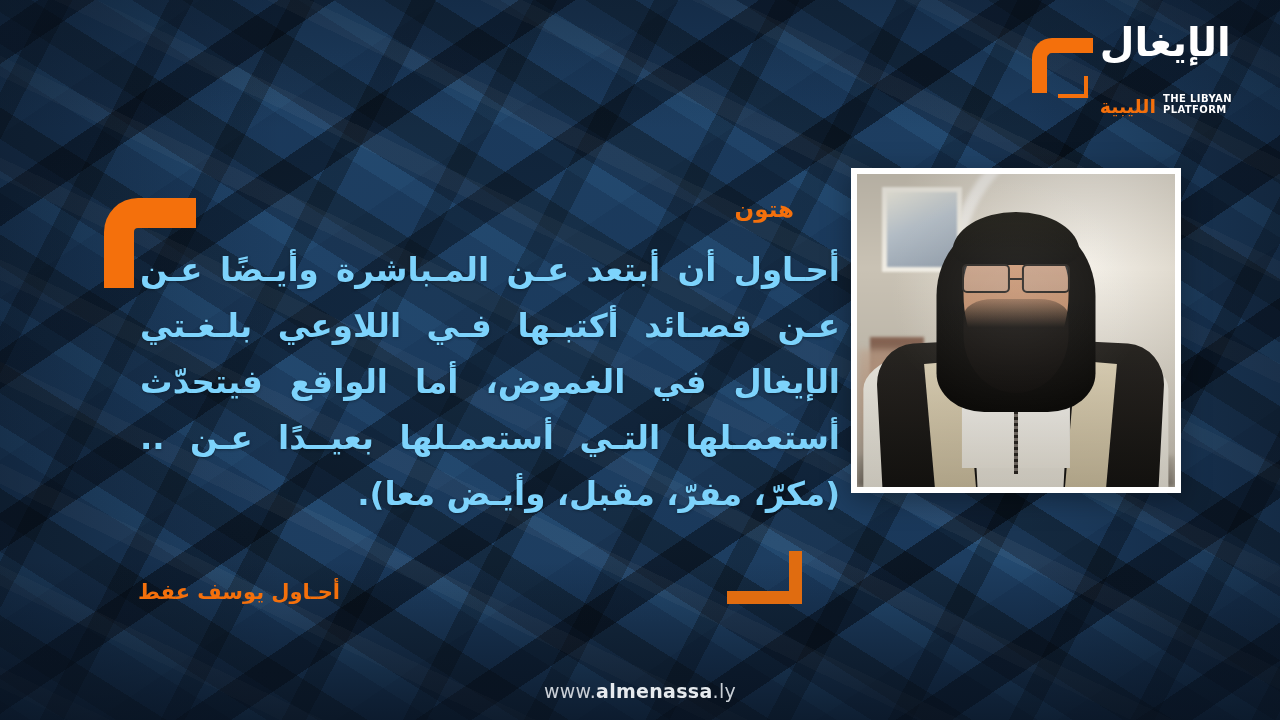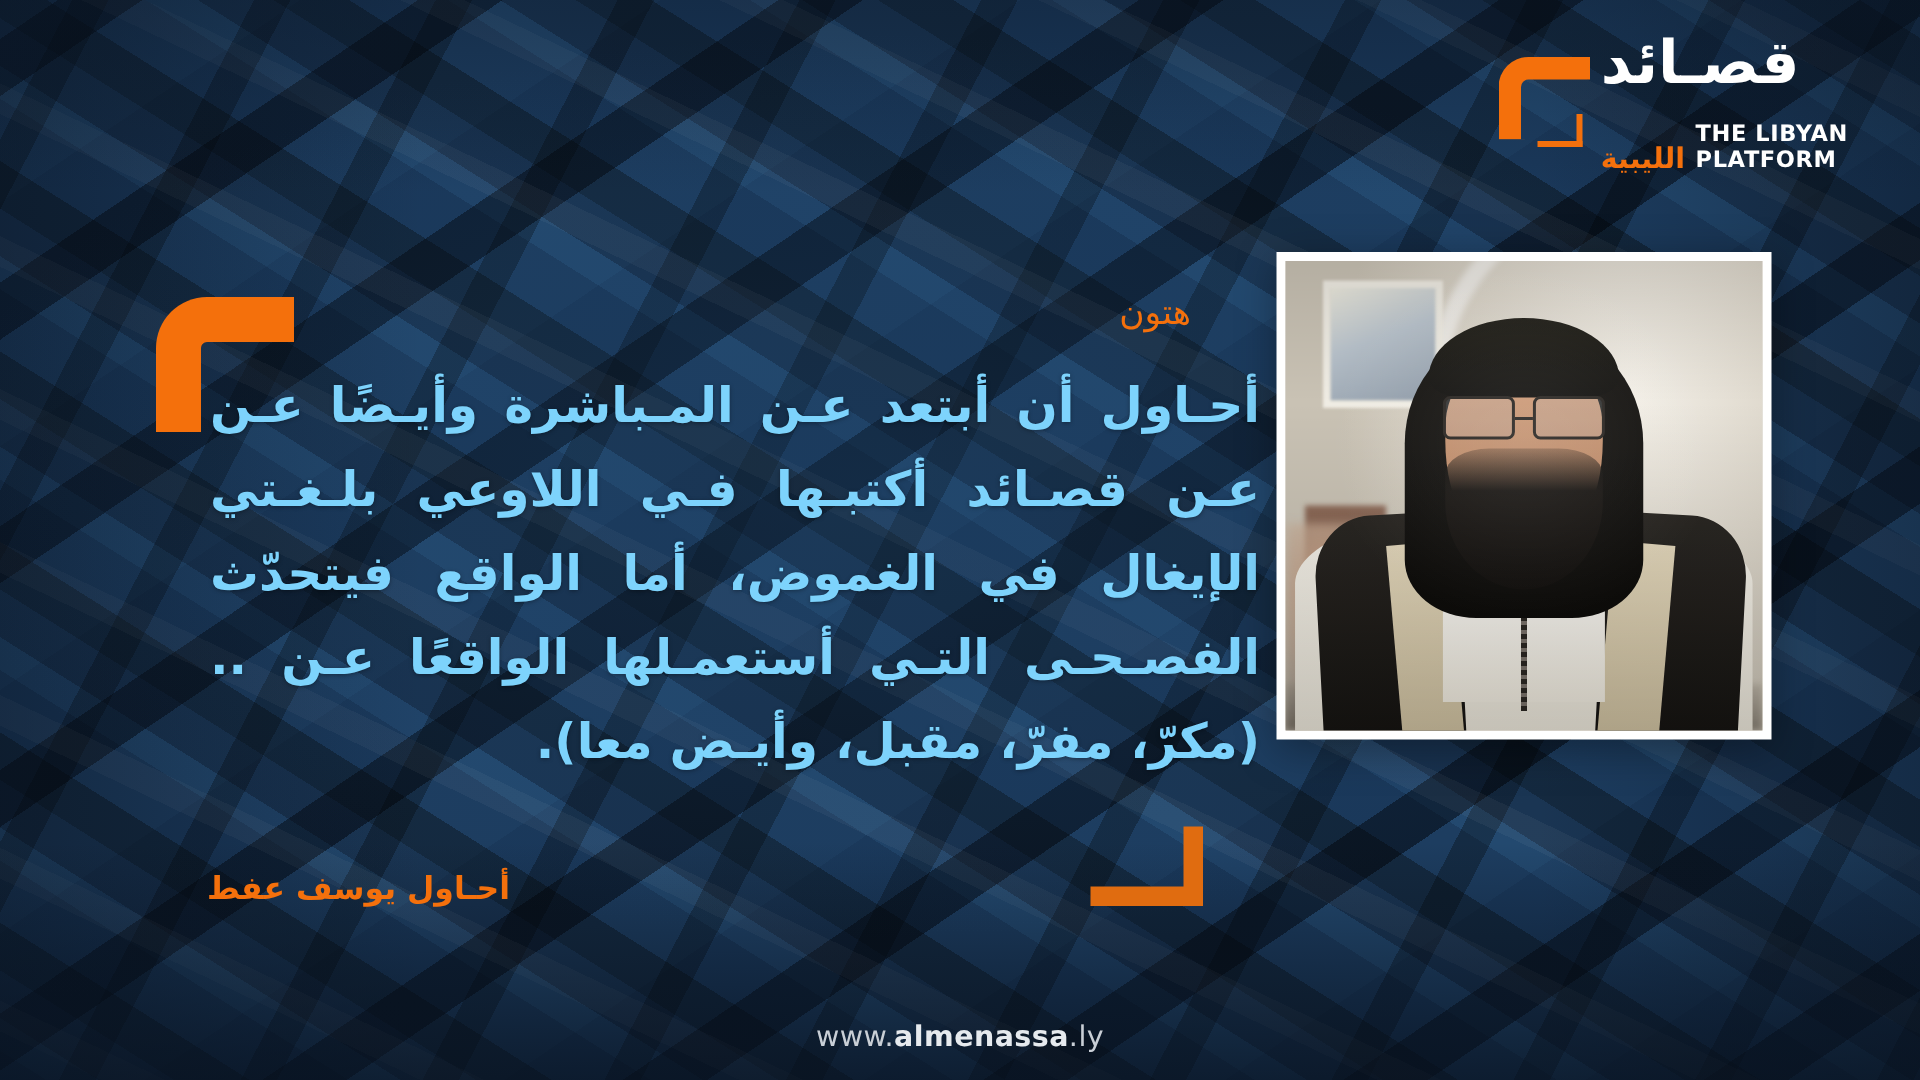--- a/index.html
+++ b/index.html
@@ -116,21 +116,21 @@
     margin-top: 3px;
   }
   .logo-ar-sub {
     font-size: 19px;
     font-weight: 700;
     color: #f4700c;
     direction: rtl;
     margin-top: 32px;
   }
   .logo-en {
-    font-size: 15px;
+    font-size: 10px;
     font-weight: 700;
     color: #ffffff;
     letter-spacing: 0.4px;
     line-height: 1.12;
     text-align: left;
     direction: ltr;
     padding-bottom: 1px;
   }
   .logo-mark {
     position: relative;
@@ -186,21 +186,21 @@
     border-bottom: 13px solid #e06c10;
     border-right: 13px solid #e06c10;
   }
 
   
   .kicker {
     position: absolute;
     top: 196px;
     right: 486px;
     font-size: 23px;
-    font-weight: 400;
+    font-weight: 700;
     color: #f4700c;
     direction: rtl;
     text-align: right;
   }
   .quote-body {
     position: absolute;
     top: 243px;
     right: 440px;
     width: 700px;
     direction: rtl;
@@ -415,21 +415,21 @@
 <div id="stage">
 
   <div class="bg-base"></div>
   <div class="bg-chevrons"></div>
   <div class="bg-chevrons2"></div>
   <div class="bg-chevrons3"></div>
   <div class="bg-vignette"></div>
 
   <div class="logo">
     <div class="logo-text-block">
-      <div class="logo-ar">قصـائد</div>
+      <div class="logo-ar">الإيغال</div>
       <div class="logo-sub-row">
         <div class="logo-en">
           <div>THE LIBYAN</div>
           <div>PLATFORM</div>
         </div>
         <div class="logo-ar-sub">الليبية</div>
       </div>
     </div>
     <div class="logo-mark">
       <div class="lm-top"></div>
@@ -440,21 +440,21 @@
   <div class="quote-open">
     <div class="qo-shape"></div>
   </div>
 
   <div class="kicker">هتون</div>
 
   <div class="quote-body">
     <span class="qline stretch">أحـاول أن أبتعد عـن المـباشرة وأيـضًا عـن</span>
     <span class="qline stretch">عـن قصـائد أكتبـها فـي اللاوعي بلـغـتي</span>
     <span class="qline stretch">الإيغال في الغموض، أما الواقع فيتحدّث</span>
-    <span class="qline stretch">الفصـحـى التـي أستعمـلها الواقعًا عـن ..</span>
+    <span class="qline stretch">أستعمـلها التـي أستعمـلها بعيــدًا عـن ..</span>
     <span class="qline">(مكرّ، مفرّ، مقبل، وأيـض معا).</span>
   </div>
 
   <div class="quote-close">
     <div class="qc-shape"></div>
   </div>
 
   <div class="attribution">أحـاول يوسف عفط</div>
 
   <div class="photo-frame">

